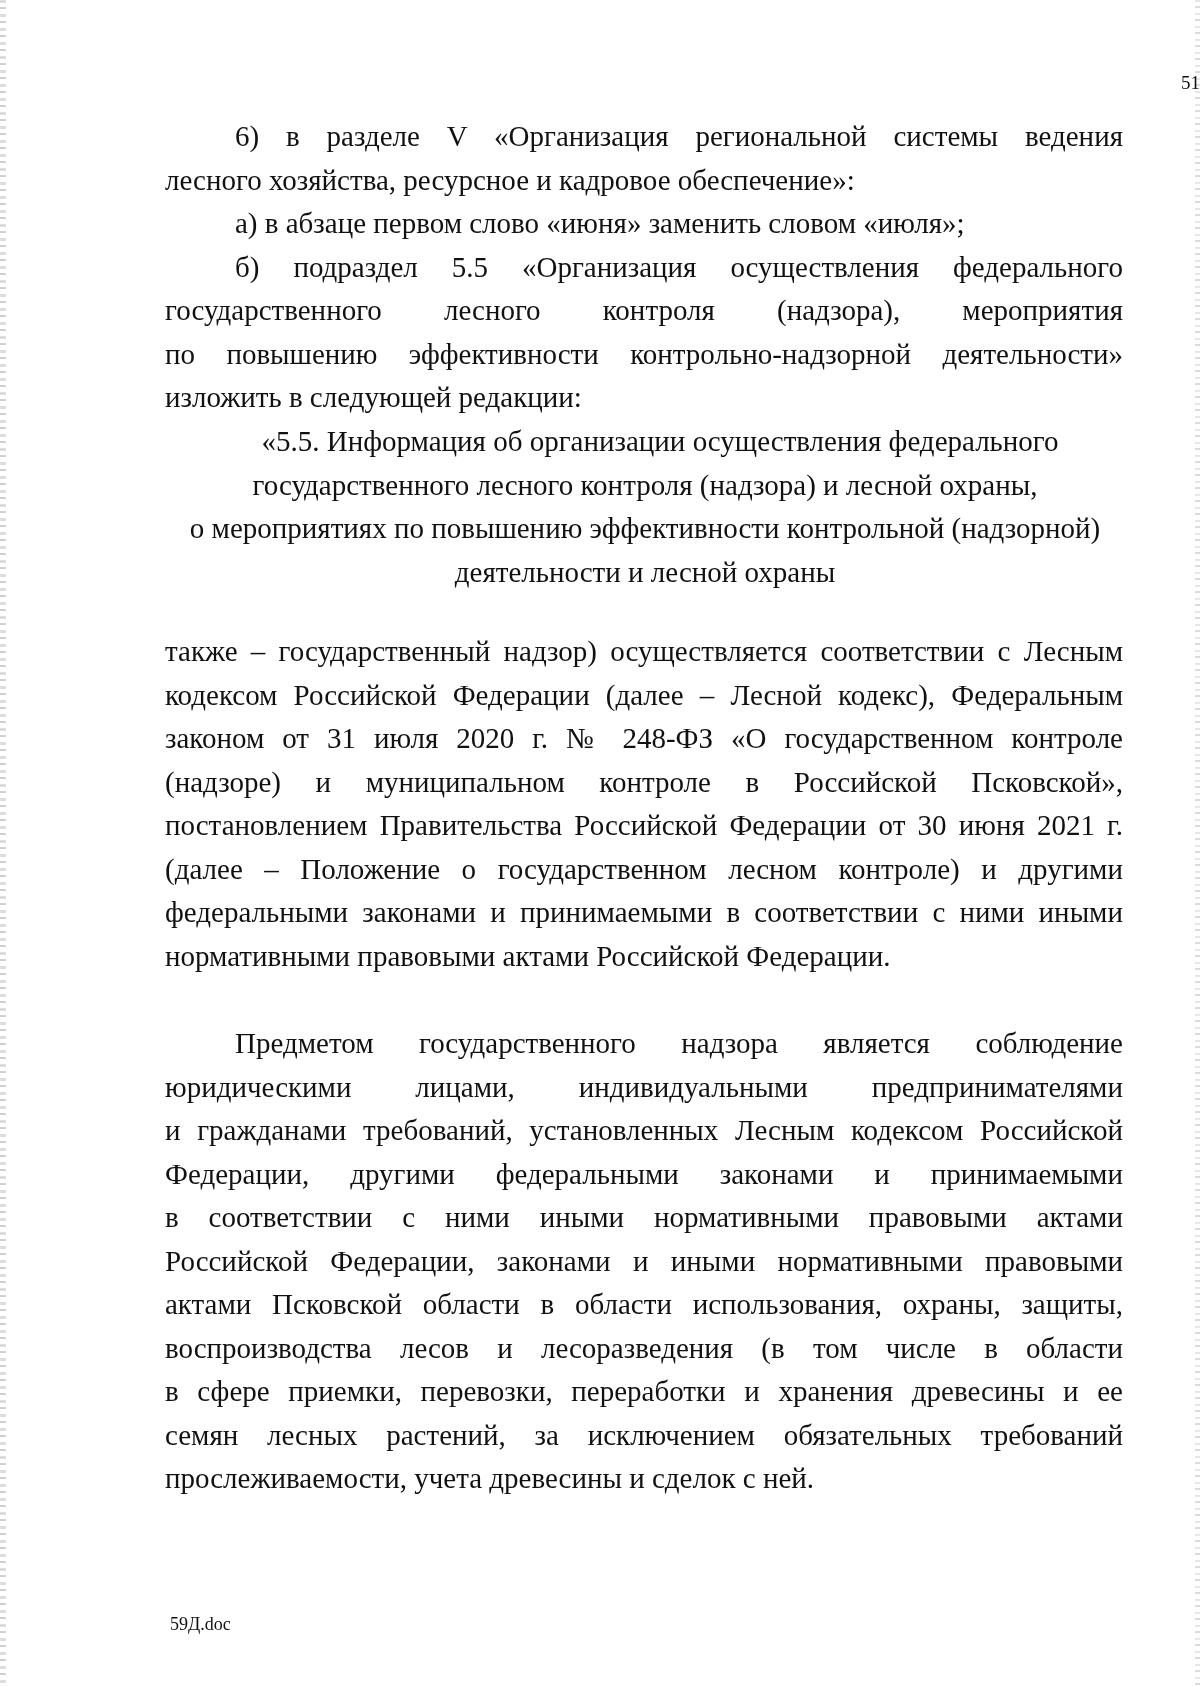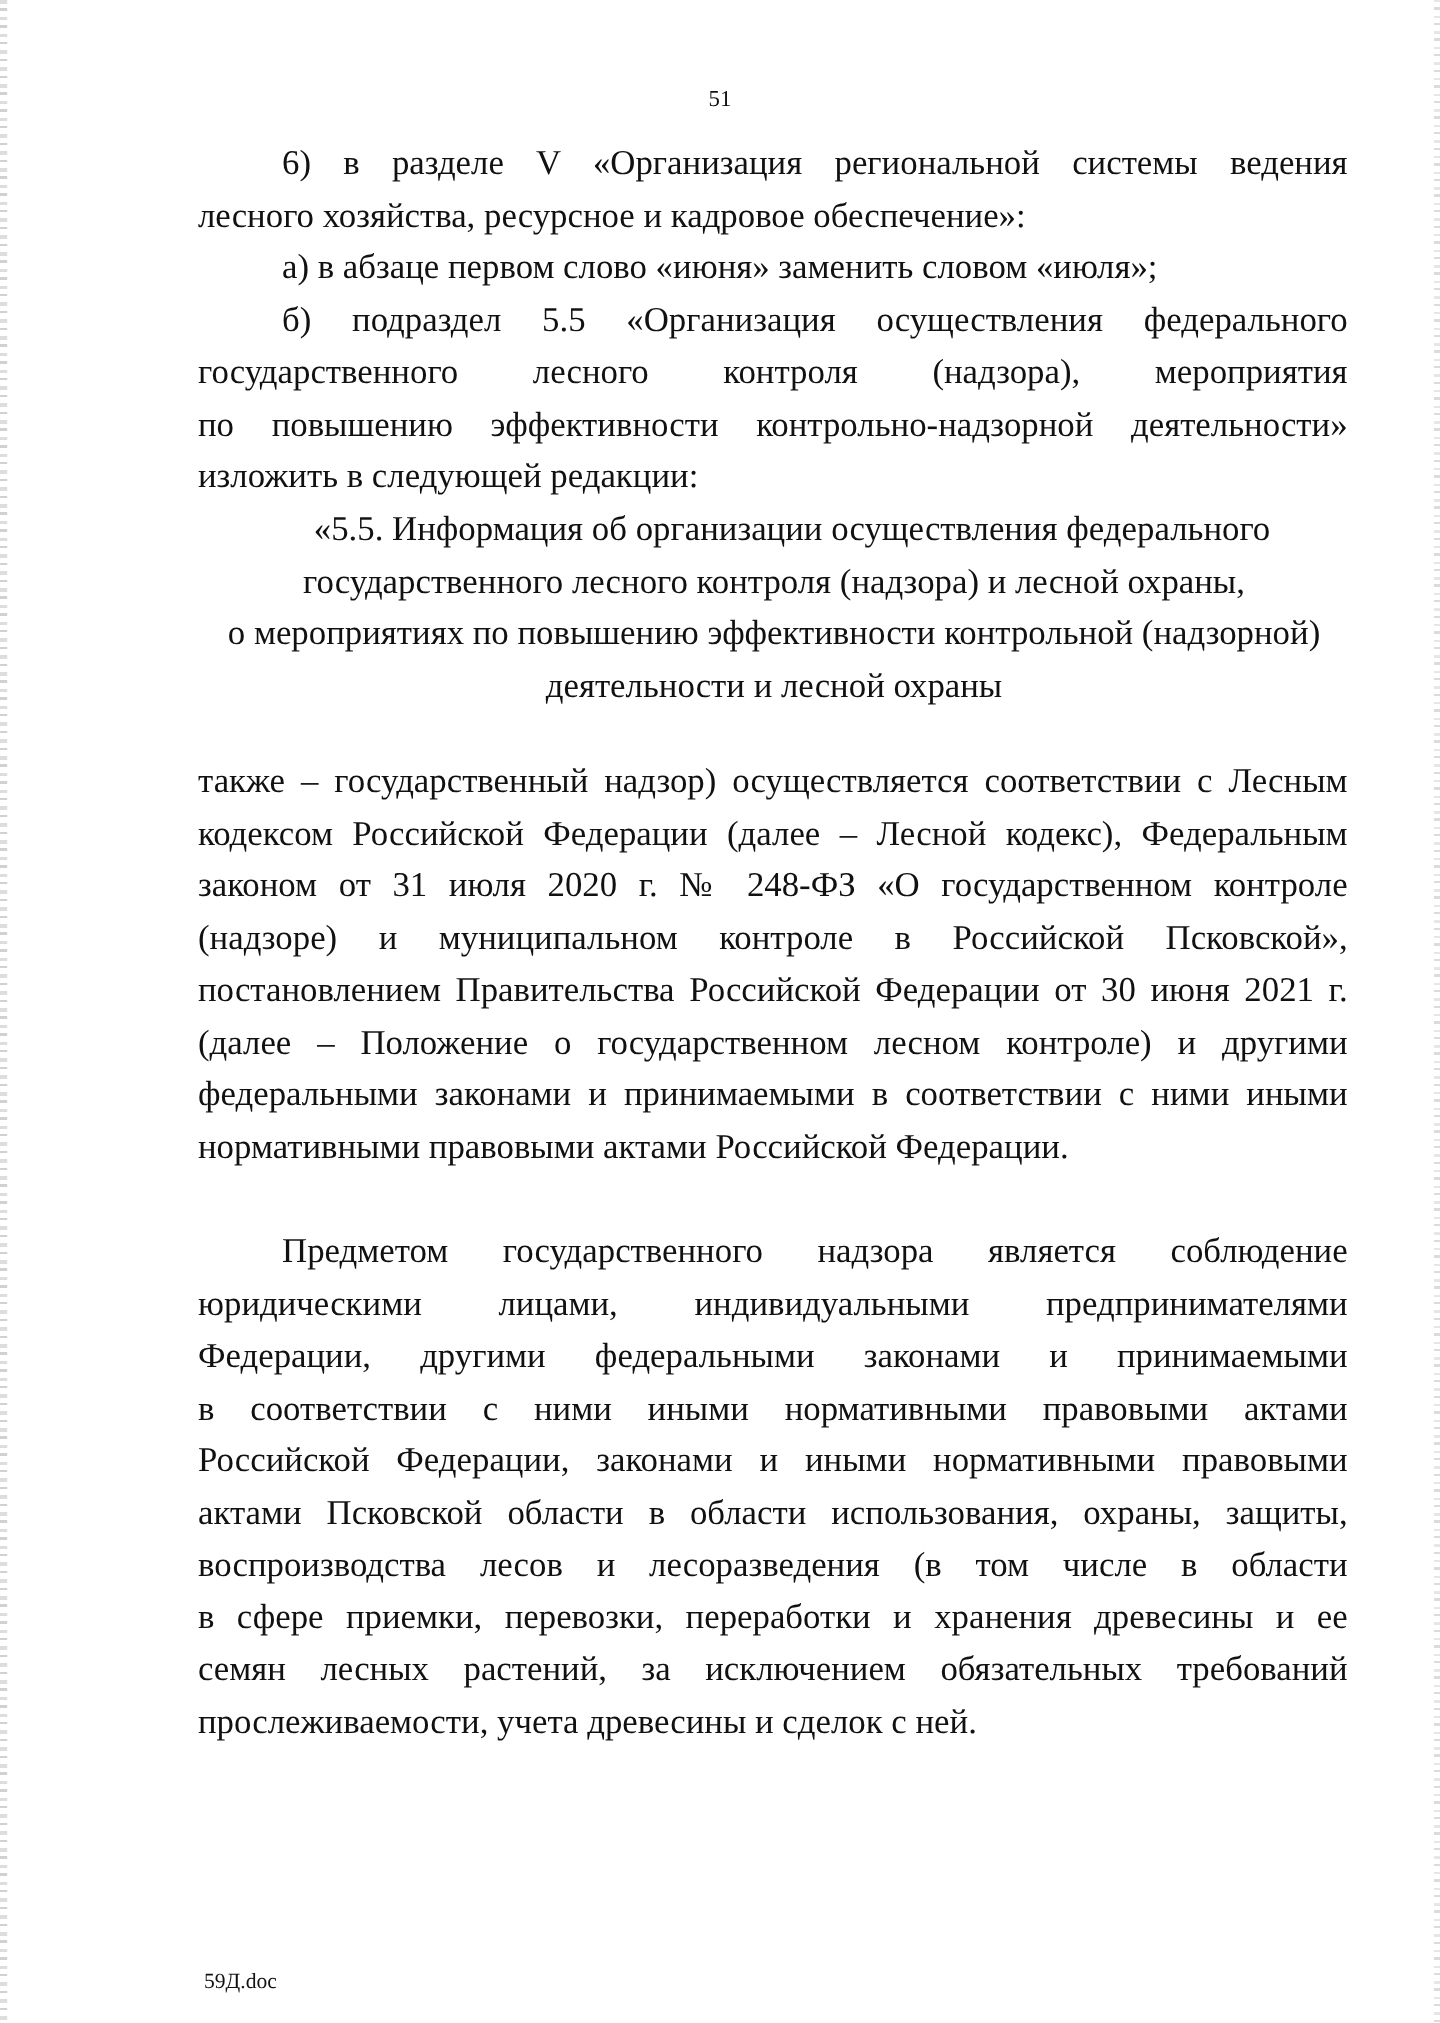--- a/index.html
+++ b/index.html
@@ -14,32 +14,32 @@
       background: repeating-linear-gradient(180deg, #cfcfcf 0 3px, #ffffff 3px 7px, #bdbdbd 7px 9px, #fff 9px 14px);
       opacity: 0.7;
     }
     .scan-edge-right {
       position: absolute; right: 0; top: 0; width: 5px; height: 1686px;
       background: repeating-linear-gradient(180deg, #d6d6d6 0 2px, #ffffff 2px 6px, #c4c4c4 6px 8px, #fff 8px 13px);
       opacity: 0.6;
     }
     .page-number {
       position: absolute; top: 72px; left: 0; width: 1200px;
-      text-align: center; font-size: 19px;
+      text-align: right; font-size: 19px;
     }
     .text {
       position: absolute; left: 165px; width: 958px;
       font-size: 29px; line-height: 43.5px;
     }
     .line { display: block; white-space: nowrap; height: 43.5px; }
     .j { text-align: justify; text-align-last: justify; white-space: normal; }
     .indent { padding-left: 70px; }
     .center { text-align: center; }
     .footer {
-      position: absolute; top: 1614px; left: 170px; font-size: 18px; margin-top: 27px;
+      position: absolute; top: 1614px; left: 170px; font-size: 18px;
     }
   </style>
 </head>
 <body>
 
 <div class="scan-edge-left"></div>
 <div class="scan-edge-right"></div>
 
 <div class="page-number">51</div>
 
@@ -67,20 +67,21 @@
   <span class="line j">(надзоре) и муниципальном контроле в Российской Псковской»,</span>
   <span class="line j">постановлением Правительства Российской Федерации от 30 июня 2021 г.</span>
   <span class="line j">(далее – Положение о государственном лесном контроле) и другими</span>
   <span class="line j">федеральными законами и принимаемыми в соответствии с ними иными</span>
   <span class="line">нормативными правовыми актами Российской Федерации.</span>
 </div>
 
 <div class="text" style="top:1022px;">
   <span class="line j indent">Предметом государственного надзора является соблюдение</span>
   <span class="line j">юридическими лицами, индивидуальными предпринимателями</span>
+  <span class="line j">и гражданами требований, установленных Лесным кодексом Российской</span>
   <span class="line j">Федерации, другими федеральными законами и принимаемыми</span>
   <span class="line j">в соответствии с ними иными нормативными правовыми актами</span>
   <span class="line j">Российской Федерации, законами и иными нормативными правовыми</span>
   <span class="line j">актами Псковской области в области использования, охраны, защиты,</span>
   <span class="line j">воспроизводства лесов и лесоразведения (в том числе в области</span>
   <span class="line j">в сфере приемки, перевозки, переработки и хранения древесины и ее</span>
   <span class="line j">семян лесных растений, за исключением обязательных требований</span>
   <span class="line">прослеживаемости, учета древесины и сделок с ней.</span>
 </div>
 

